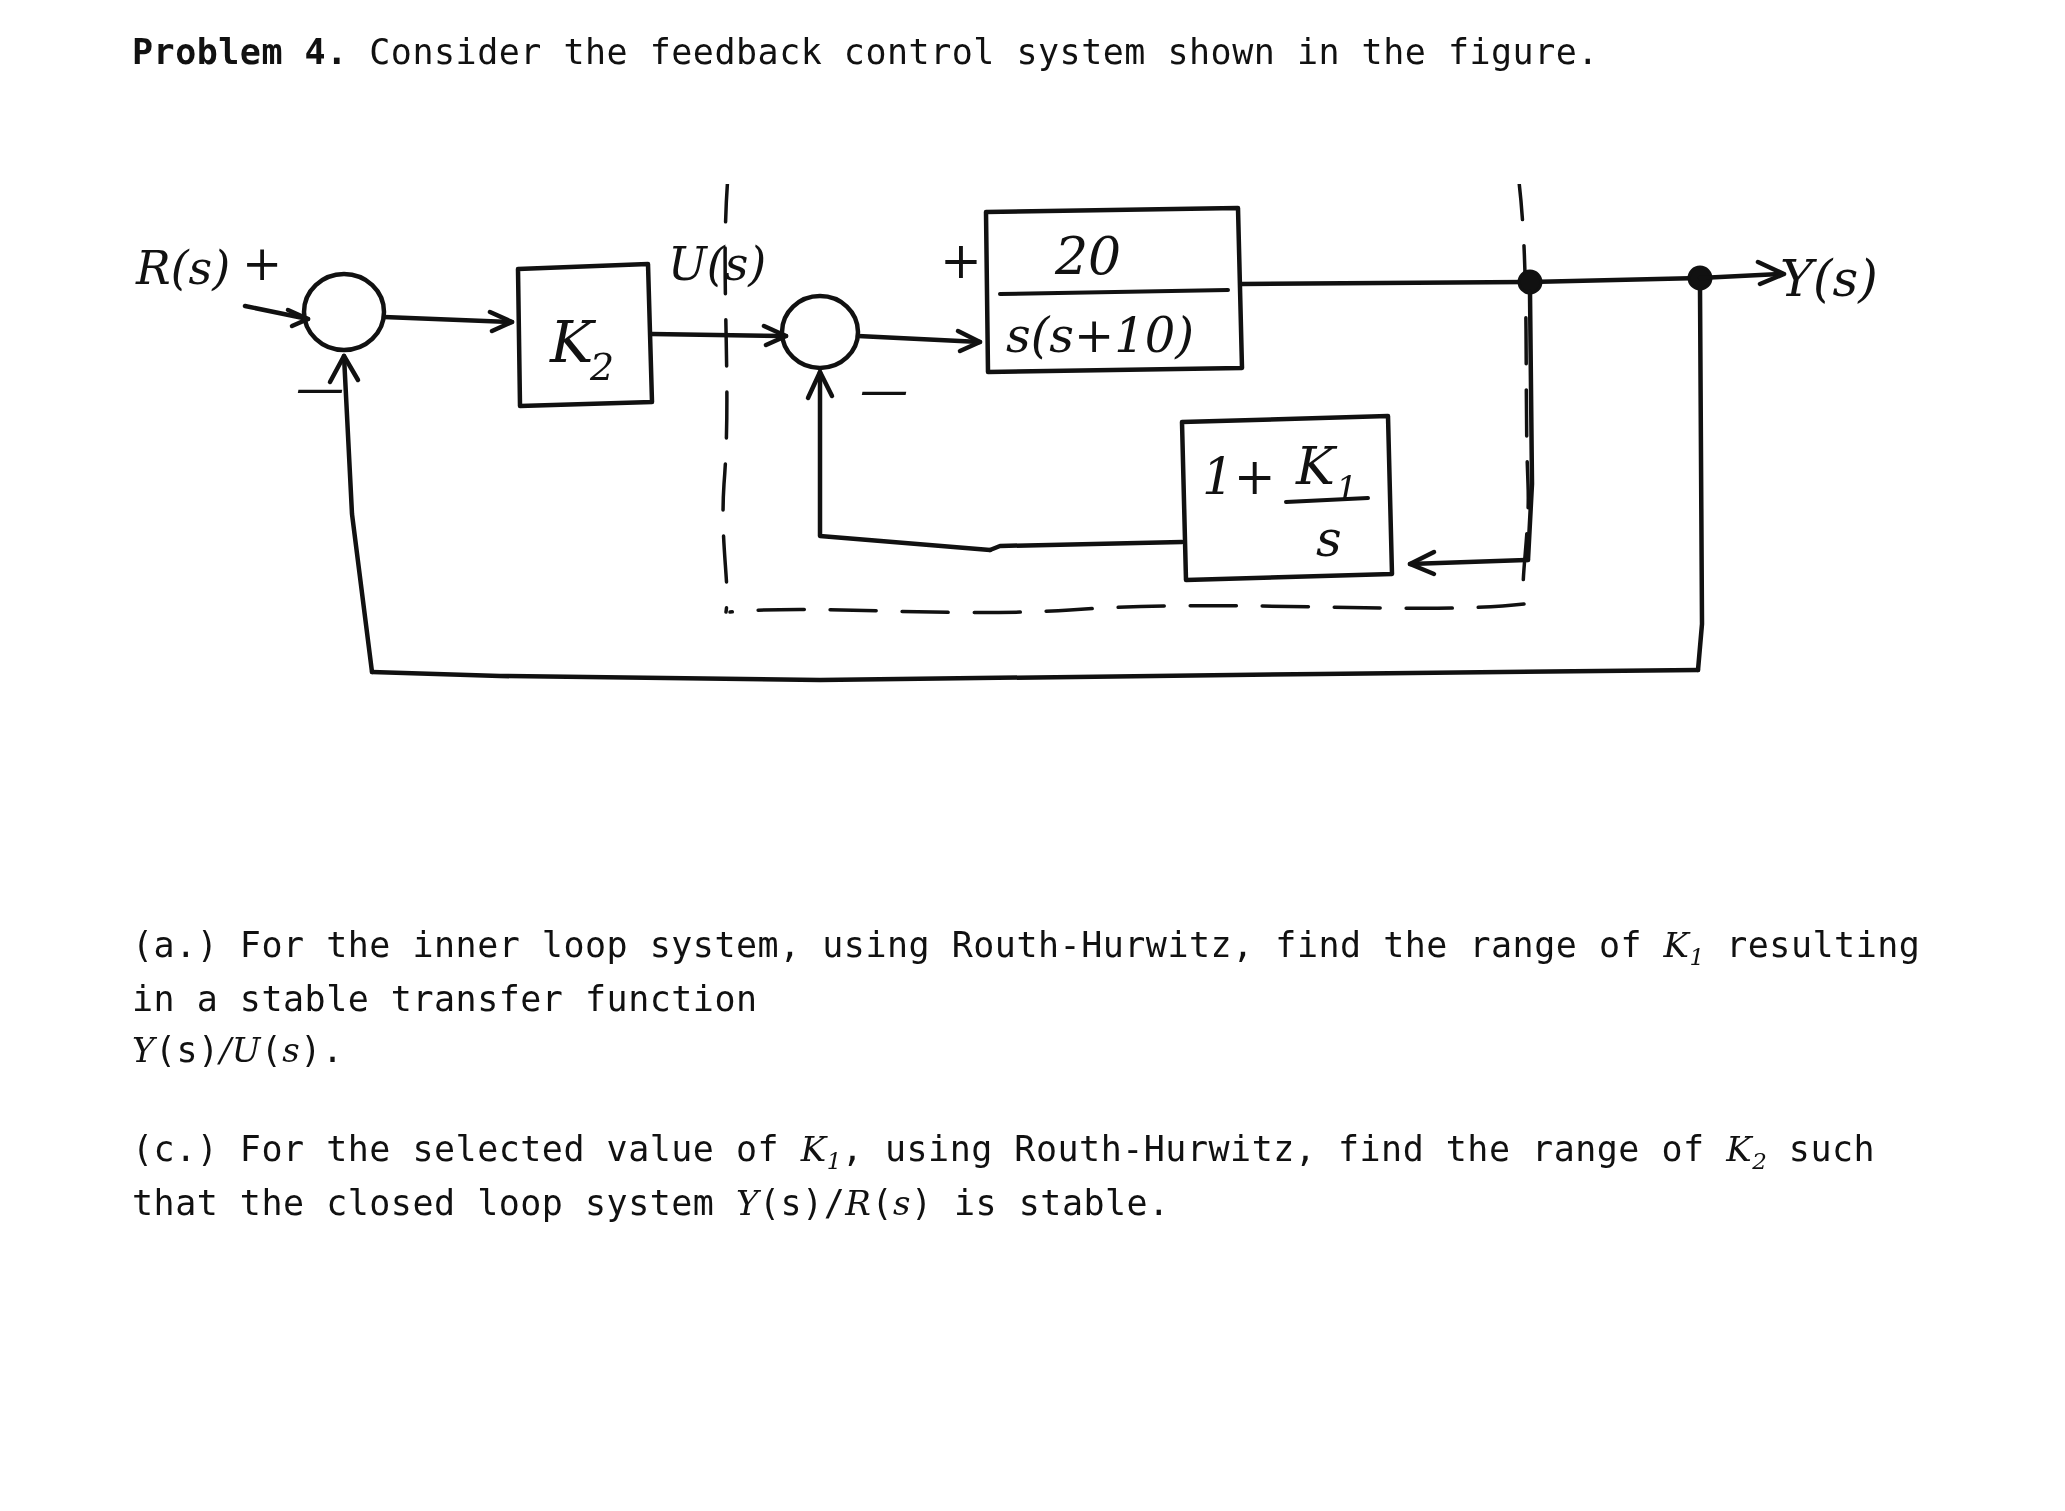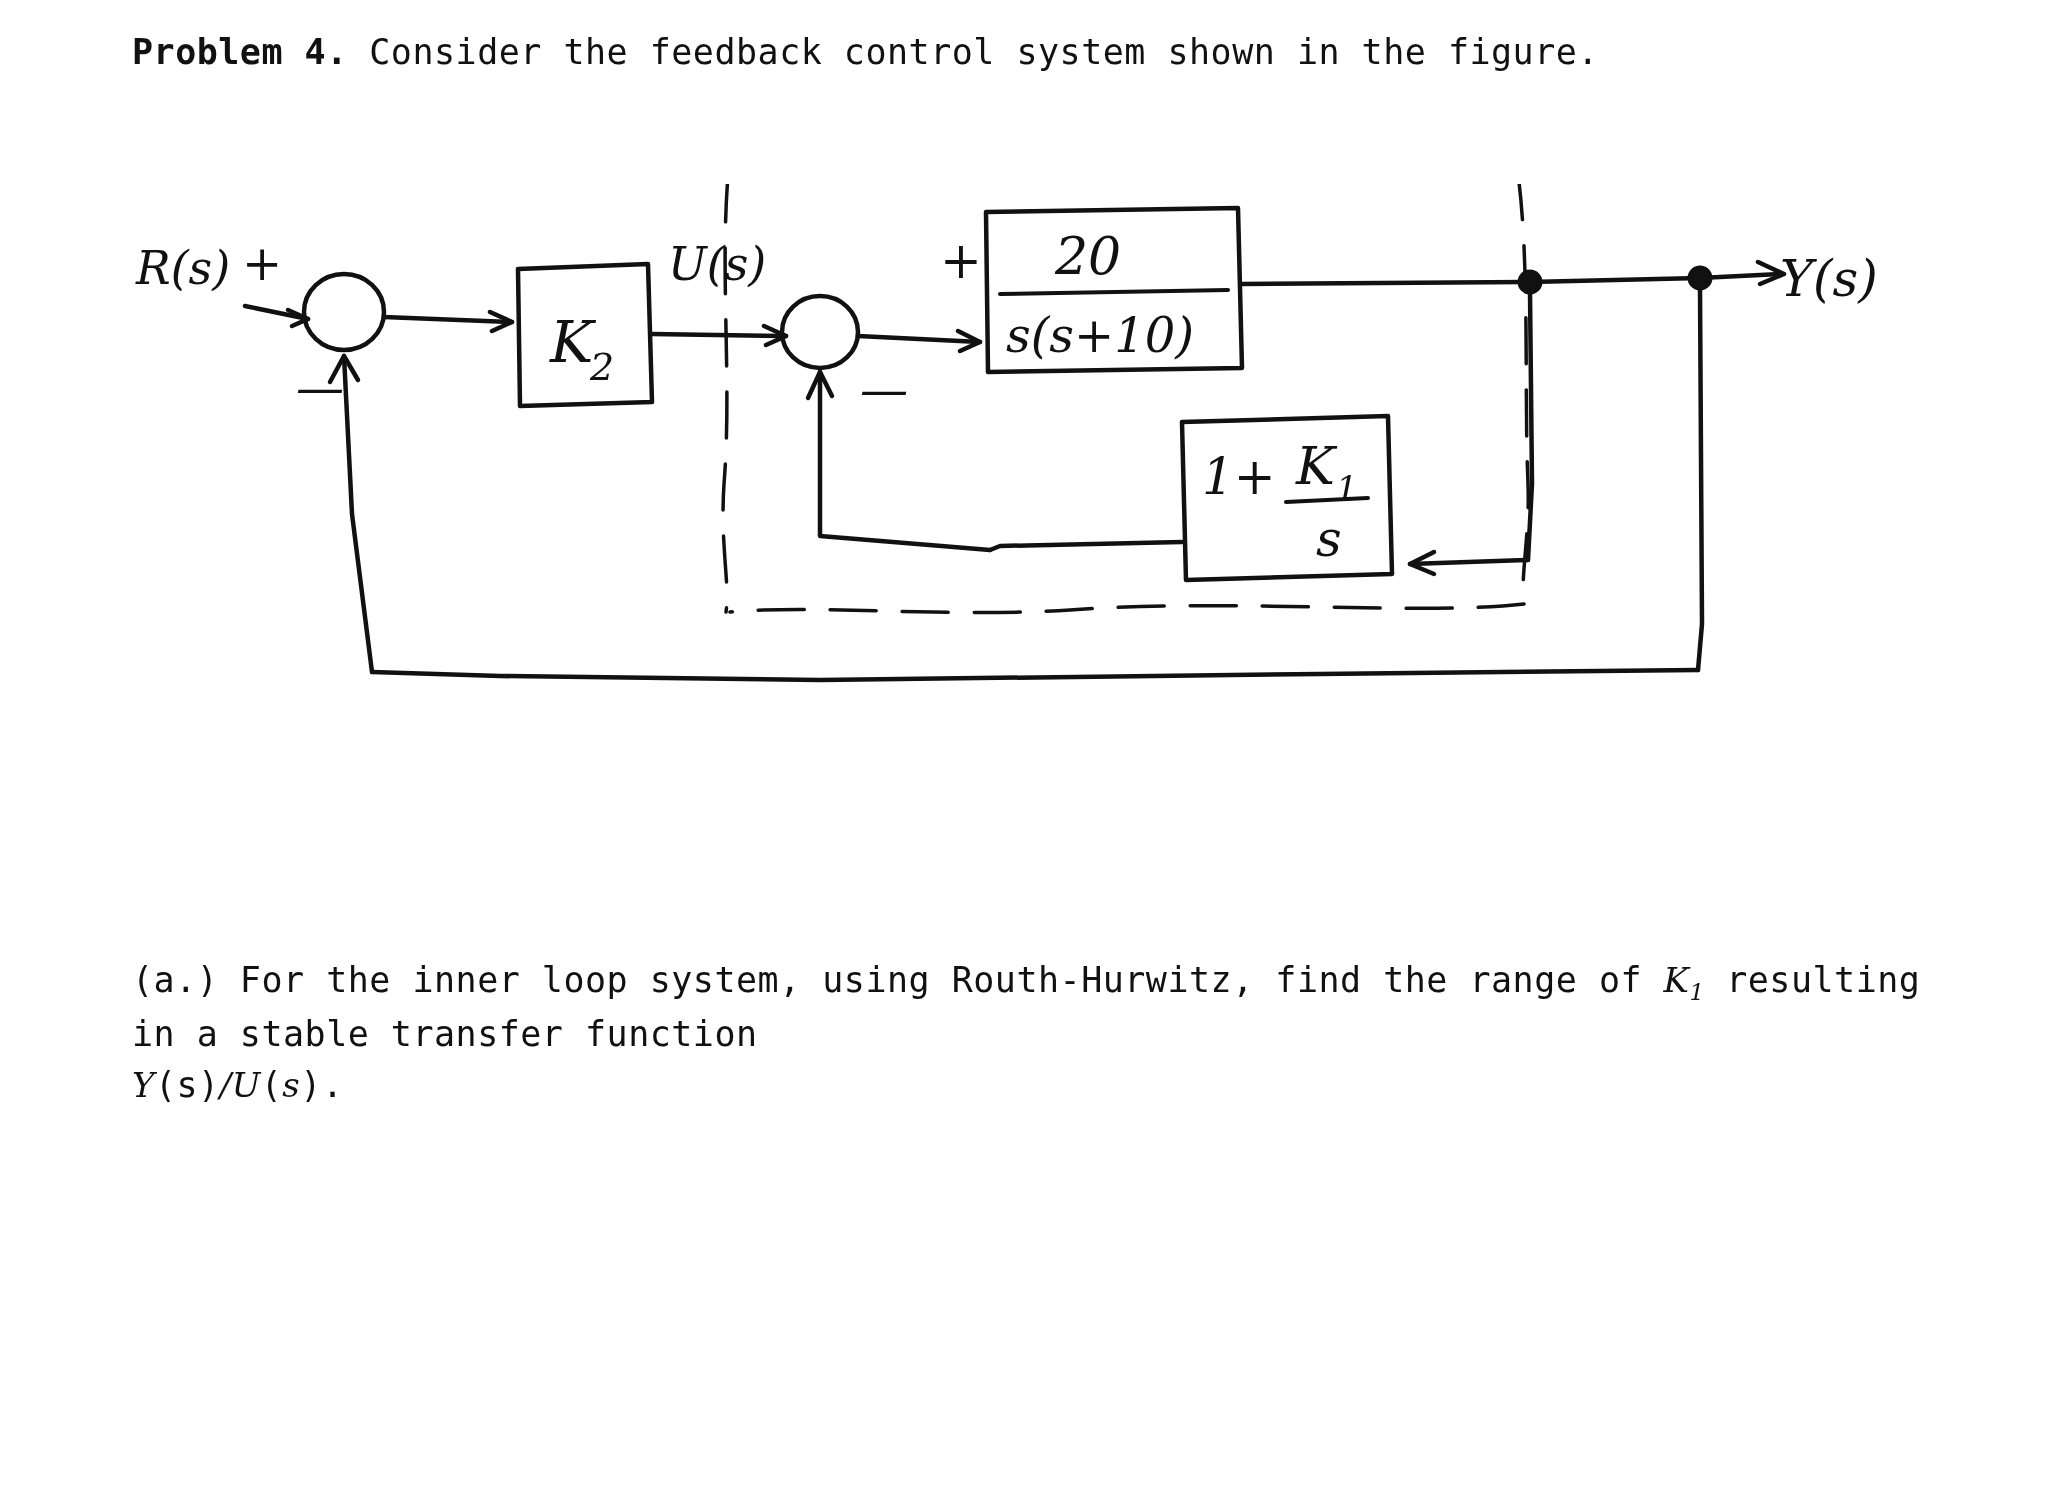--- a/index.html
+++ b/index.html
@@ -39,21 +39,21 @@
     top: 184px;
     width: 1850px;
     height: 690px;
   }
   .figure svg {
     display: block;
   }
   .questions {
     position: absolute;
     left: 132px;
-    top: 955px;
+    top: 920px;
     width: 1830px;
     font-size: 35px;
     line-height: 1.45;
     letter-spacing: 0.5px;
   }
   .q-block {
     margin-bottom: 48px;
   }
   .q-block:last-child {
     margin-bottom: 0;
@@ -170,16 +170,20 @@
 
   <div class="questions">
 
     <div class="q-block">
       (a.) For the inner loop system, using Routh-Hurwitz, find the
       range of <span class="var">K<span class="sub">1</span></span> resulting in a stable transfer function
       <br><span class="var">Y</span>(s)<span class="var">/U</span>(<span class="var">s</span>).
     </div>
 
 
+    <div class="q-block">
+      (c.) For the selected value of <span class="var">K<span class="sub">1</span></span>, using Routh-Hurwitz, find the
+      range of <span class="var">K<span class="sub">2</span></span> such that the closed loop system <span class="var">Y</span>(s)/<span class="var">R</span>(<span class="var">s</span>) is stable.
+    </div>
 
   </div>
 
 </div>
 
 </body></html>

